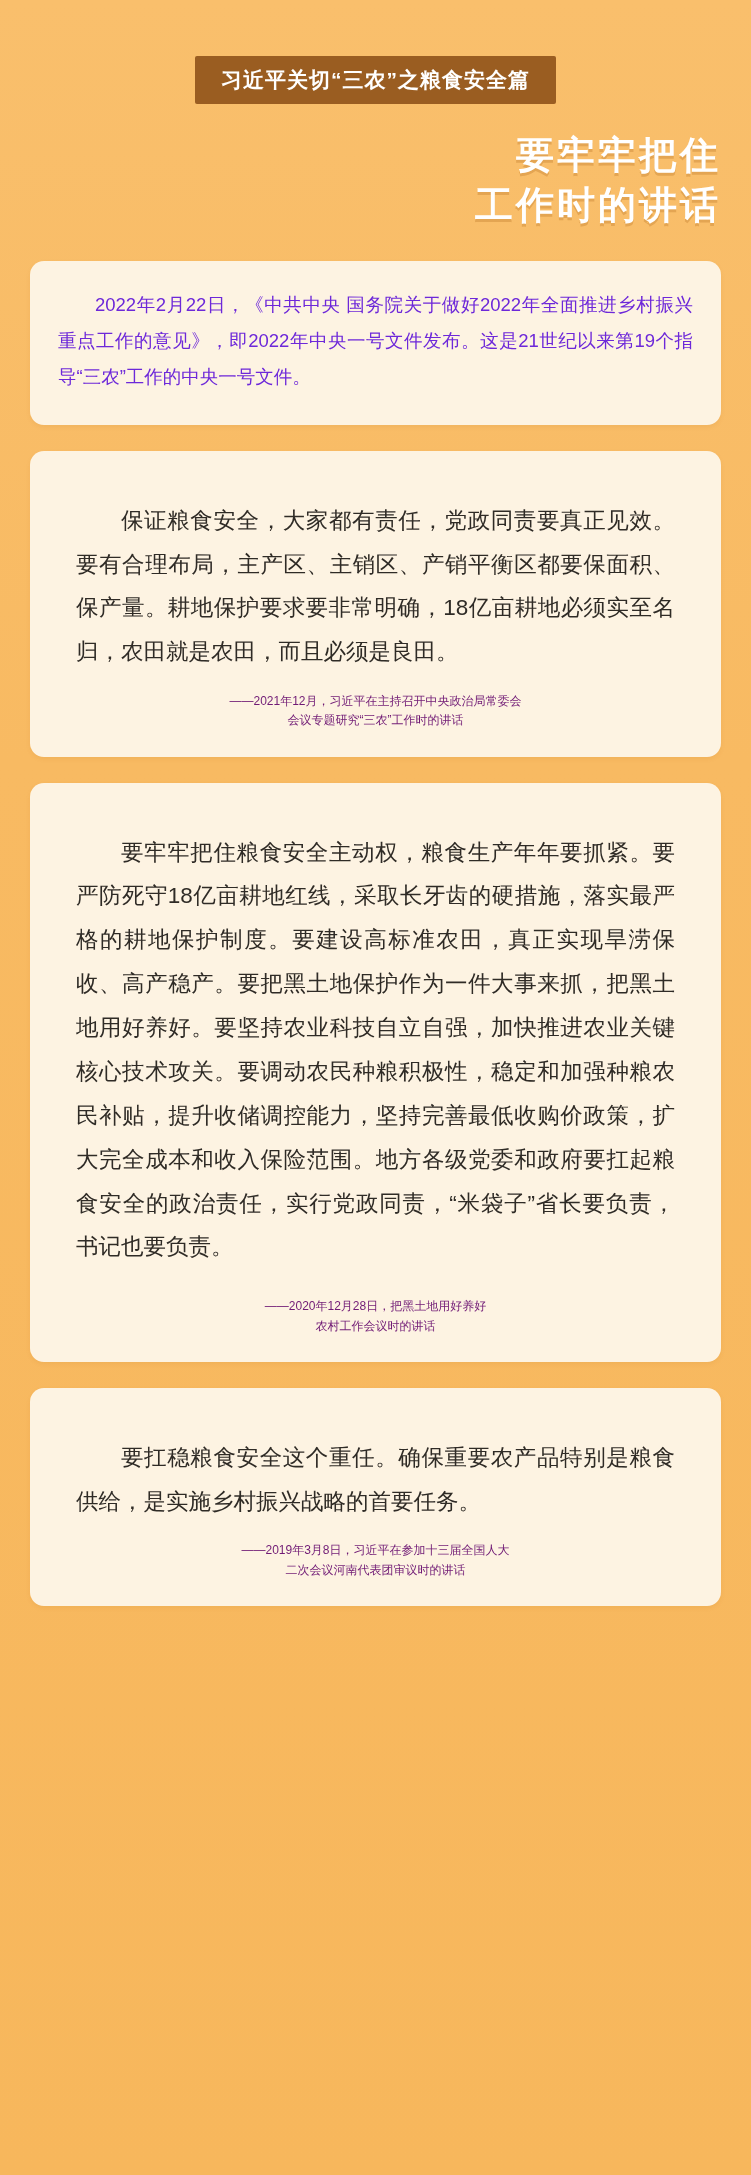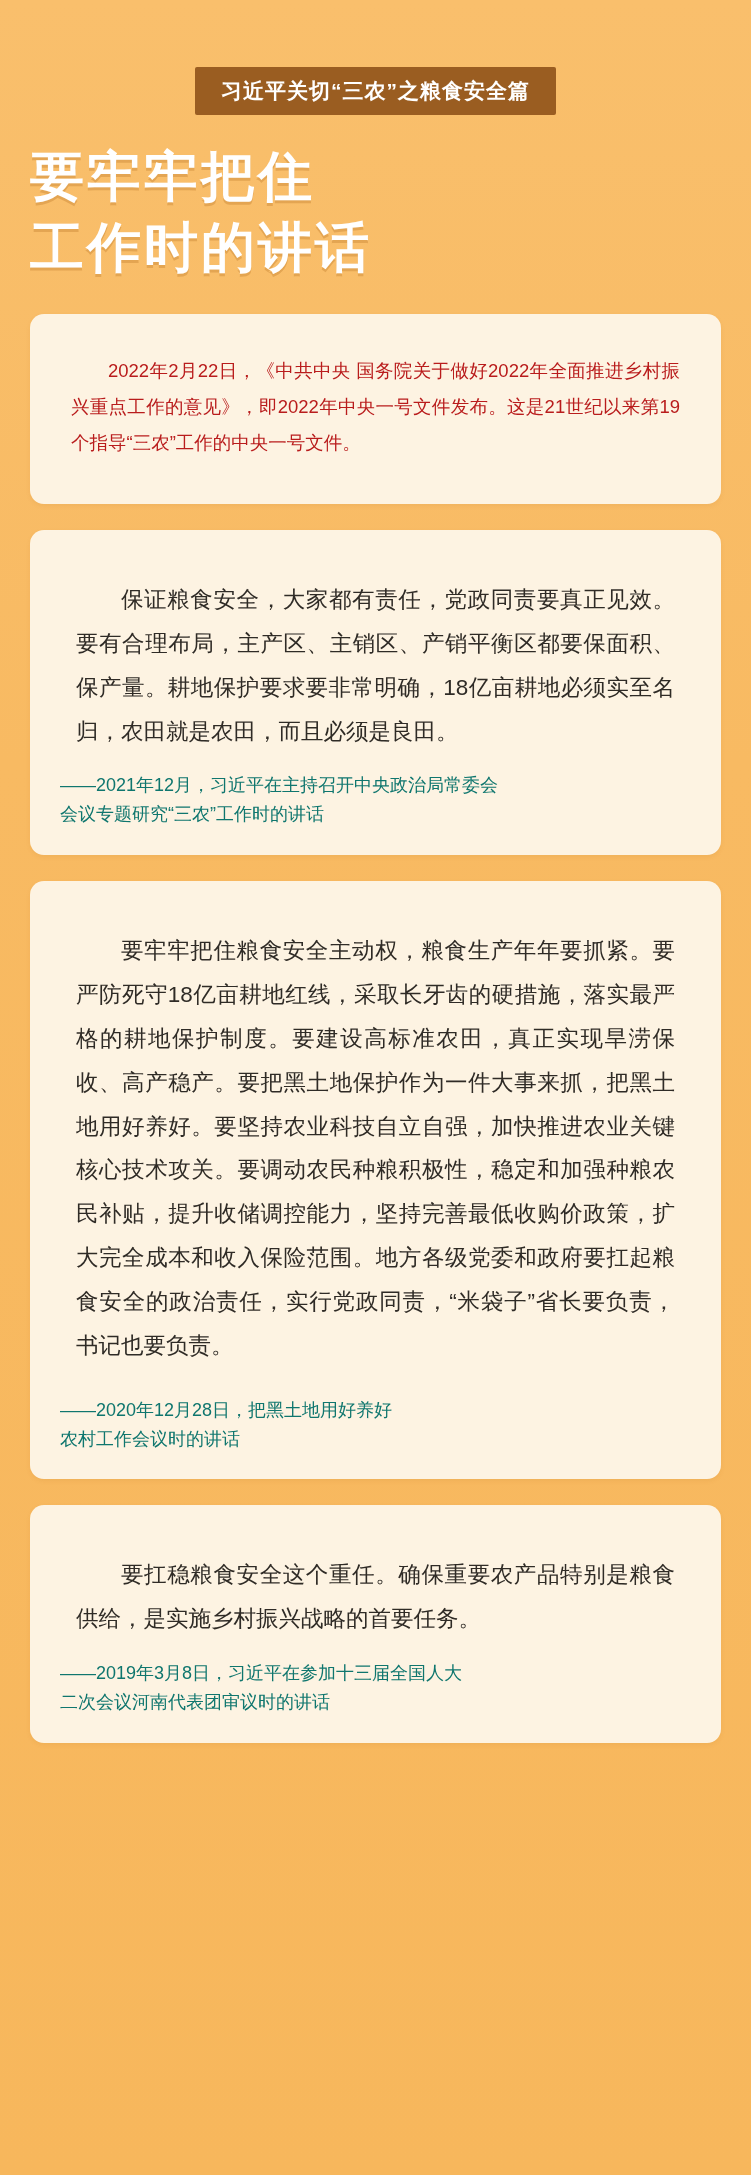--- a/index.html
+++ b/index.html
@@ -10,21 +10,21 @@
     width: 751px;
     min-height: 2175px;
     background: #f8ba62;
     font-family: "Liberation Sans", "DejaVu Sans", sans-serif;
     -webkit-font-smoothing: antialiased;
   }
   .page {
     width: 751px;
     min-height: 2175px;
     box-sizing: border-box;
-    padding: 15px 30px 40px 30px;
+    padding: 4px 30px 40px 30px;
     background: linear-gradient(180deg, #f9bf6c 0%, #f8ba62 35%, #f7b75c 100%);
   }
 
   
   .banner-wrap {
     padding-top: 52px;
     display: flex;
     justify-content: center;
   }
   .banner {
@@ -35,23 +35,23 @@
     letter-spacing: 1px;
     padding: 11px 26px 12px 26px;
     text-align: center;
     line-height: 1.2;
     border-radius: 2px;
   }
 
   
   .main-title {
     margin-top: 26px;
-    text-align: left;
+    text-align: right;
     color: #ffffff;
-    font-size: 54px;
+    font-size: 38px;
     font-weight: bold;
     letter-spacing: 3px;
     line-height: 1.32;
     text-shadow: 0 3px 0 rgba(190,120,40,0.35);
   }
   .main-title .line {
     display: block;
   }
 
   
@@ -59,22 +59,22 @@
     background: #fdf3e2;
     border-radius: 14px;
     box-sizing: border-box;
     box-shadow: 0 2px 4px rgba(180,110,30,0.10);
   }
   .intro-card {
     margin-top: 30px;
     padding: 26px 28px 30px 28px;
   }
   .intro-card p {
-    margin: 13px;
-    color: #b91c1c;
+    margin: 0;
+    color: #6d28d9;
     font-size: 18.5px;
     line-height: 1.95;
     text-indent: 2em;
     text-align: justify;
   }
   .intro-card p + p {
     margin-top: 4px;
   }
 
   
@@ -86,24 +86,24 @@
     margin: 16px;
     color: #2f2b26;
     font-size: 22.5px;
     line-height: 1.95;
     text-indent: 2em;
     text-align: justify;
     font-weight: 500;
   }
   .quote-source {
     margin-top: 18px;
-    color: #0f766e;
-    font-size: 18px;
+    color: #701a75;
+    font-size: 12px;
     line-height: 1.6;
-    text-align: left;
+    text-align: center;
   }
   .quote-source .src-line {
     display: block;
   }
   .quote-card.tall .quote-source {
     margin-top: 28px;
   }
 </style>
 </head>
 <body>

